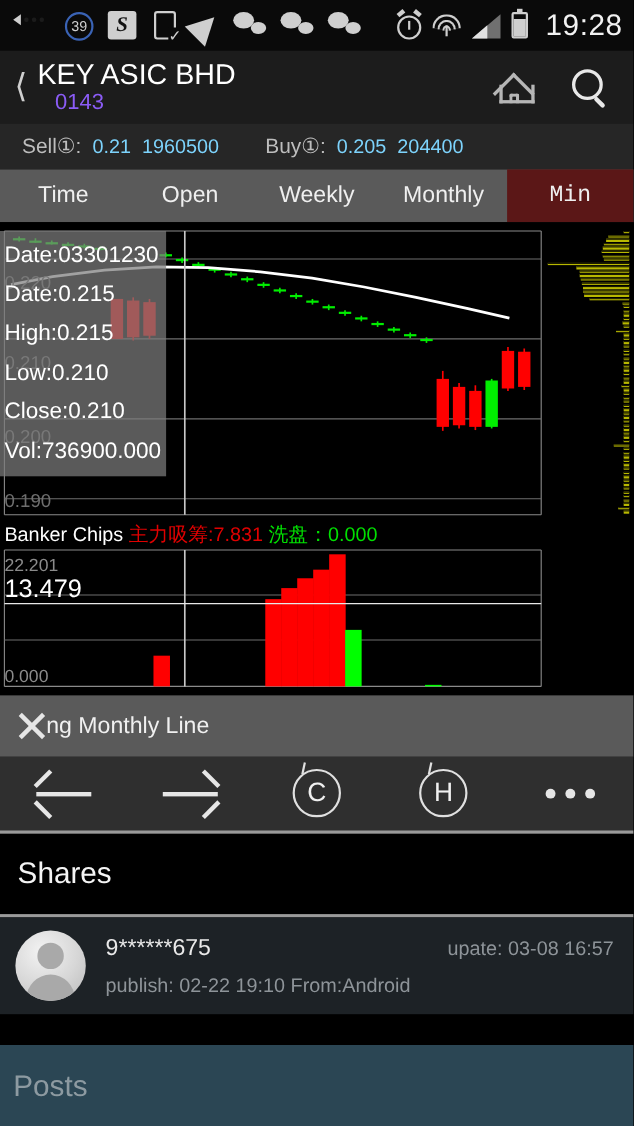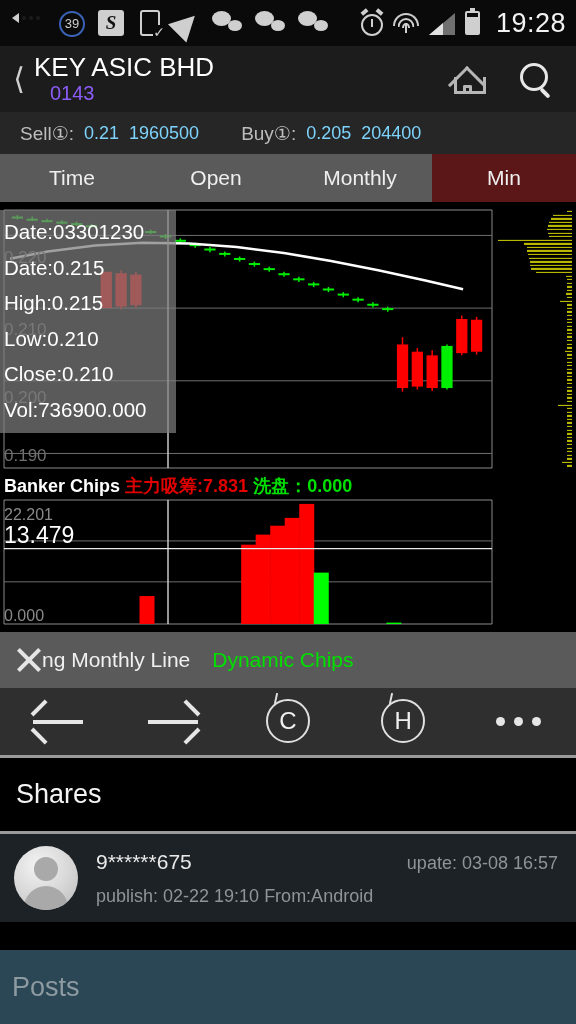--- a/index.html
+++ b/index.html
@@ -156,46 +156,46 @@
   .quotebar .lbl { color: #bdbdbd; }
   .quotebar .num { color: #7dd3fc; font-size: 18px; }
   .quotebar .gap { width: 22px; display: inline-block; }
 
   
   .tabs { height: 48px; background: #5a5a5a; display: flex; align-items: stretch; }
   .tab {
     flex: 1; display: flex; align-items: center; justify-content: center;
     color: #efefef; font-size: 21px; cursor: pointer;
   }
-  .tab.active { background: #5b1717; }
+  .tab.active { background: #5b1717; font-family: Liberation Mono, monospace; }
 
   
   .chartwrap { position: relative; height: 270px; background: #000; overflow: hidden; }
   .price-axis-lbl {
     position: absolute; left: 4px; color: #6e6e6e; font-size: 17px;
   }
   .vol-hist { position: absolute; right: 0; top: 8px; width: 80px; height: 258px; }
   .vol-hist i {
     position: absolute; right: 4px; height: 3px; background: #b8b800; display: block;
     border-top: 1px solid #1a1a00;
   }
   .chart-svg { position: absolute; left: 0; top: 0; }
 
   
   .tooltip {
-    position: absolute; left: 0; top: 8px; width: 176px;
+    position: absolute; left: 0; top: 8px; width: 151px;
     background: rgba(125,125,125,0.72); padding: 4px 4px 6px 4px; z-index: 5;
   }
   .tooltip div {
     color: #fff; font-size: 20.5px; line-height: 35.5px; white-space: nowrap;
   }
 
   
   .indwrap { position: relative; height: 160px; background: #000; }
-  .ind-title { padding: 2px 0 0 4px; font-size: 18px; white-space: nowrap; font-weight: bold; }
+  .ind-title { padding: 2px 0 0 4px; font-size: 18px; white-space: nowrap; }
   .ind-title .w { color: #fff; }
   .ind-title .r { color: #e00000; }
   .ind-title .g { color: #00e000; }
   .ind-scale { position: absolute; left: 4px; }
   .ind-scale.top { color: #8a8a8a; font-size: 16px; top: 34px; }
   .ind-scale.cursor { color: #fff; font-size: 23px; top: 50px; }
   .ind-scale.bottom { color: #8a8a8a; font-size: 16px; top: 135px; }
 
   
   .toolstrip {
@@ -338,20 +338,21 @@
     <span class="num">1960500</span>
     <span class="gap"></span>
     <span class="lbl">Buy①:</span>
     <span class="num">0.205</span>
     <span class="num">204400</span>
   </div>
 
   <div class="tabs">
     <div class="tab">Time</div>
     <div class="tab">Open</div>
+    <div class="tab">Weekly</div>
     <div class="tab">Monthly</div>
     <div class="tab active">Min</div>
   </div>
 
   <div class="chartwrap">
     <svg class="chart-svg" width="576" height="270">
       <g id="chart-grid">
           <line x1="4" y1="8" x2="492" y2="8" stroke="#8a8a8a" stroke-width="1"></line>
           <line x1="4" y1="266" x2="492" y2="266" stroke="#8a8a8a" stroke-width="1"></line>
           <line x1="4" y1="8" x2="4" y2="266" stroke="#8a8a8a" stroke-width="1"></line>
@@ -553,21 +554,20 @@
         </g>
     </svg>
     <div class="ind-scale top">22.201</div>
     <div class="ind-scale cursor">13.479</div>
     <div class="ind-scale bottom">0.000</div>
   </div>
 
   <div class="toolstrip">
     <span class="ico-close"></span>
     <span class="tool-item clip-l">ng Monthly Line</span>
-    <span class="tool-item active">Dynamic Chips</span>
   </div>
 
   <div class="navbar">
     <div class="nav-btn">
         <span class="arrow left"></span>
       </div>
     <div class="nav-btn">
         <span class="arrow right"></span>
       </div>
     <div class="nav-btn">

